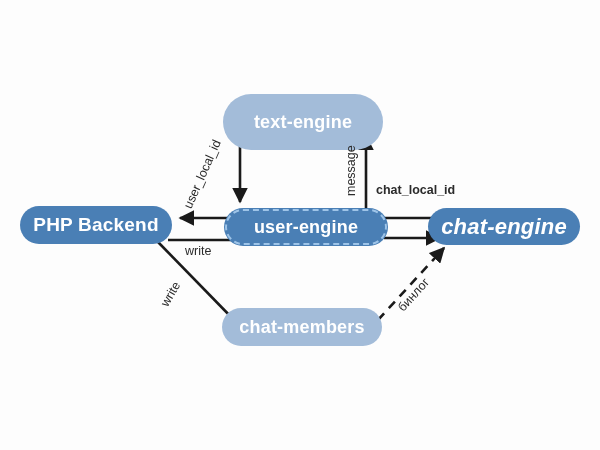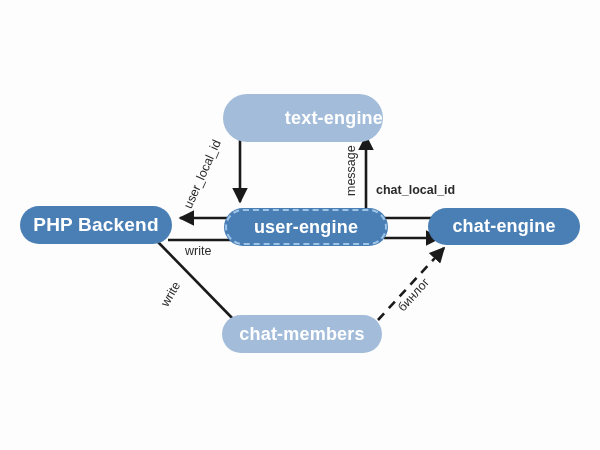--- a/index.html
+++ b/index.html
@@ -56,29 +56,29 @@
   #node-php-backend {
     left: 20px; top: 206px; width: 152px; height: 38px;
     font-size: 19px;
   }
   #node-user-engine {
     left: 224px; top: 208px; width: 164px; height: 38px;
     font-size: 18px;
   }
   #node-chat-engine {
     left: 428px; top: 208px; width: 152px; height: 37px;
+    font-size: 22px;
+    font-style: italic;
+  }
+  #node-text-engine {
+    left: 223px; top: 94px; width: 160px; height: 56px;
     font-size: 18px;
   }
-  #node-text-engine {
-    left: 223px; top: 94px; width: 160px; height: 48px;
-    font-size: 18px;
-    justify-content: flex-end;
-  }
   #node-chat-members {
-    left: 222px; top: 315px; width: 160px; height: 38px;
+    left: 222px; top: 308px; width: 160px; height: 38px;
     font-size: 18px;
   }
   .edge-label {
     position: absolute;
     color: #2b2b2b;
     font-size: 12.5px;
     white-space: nowrap;
     z-index: 4;
     transform-origin: 0 0;
   }

